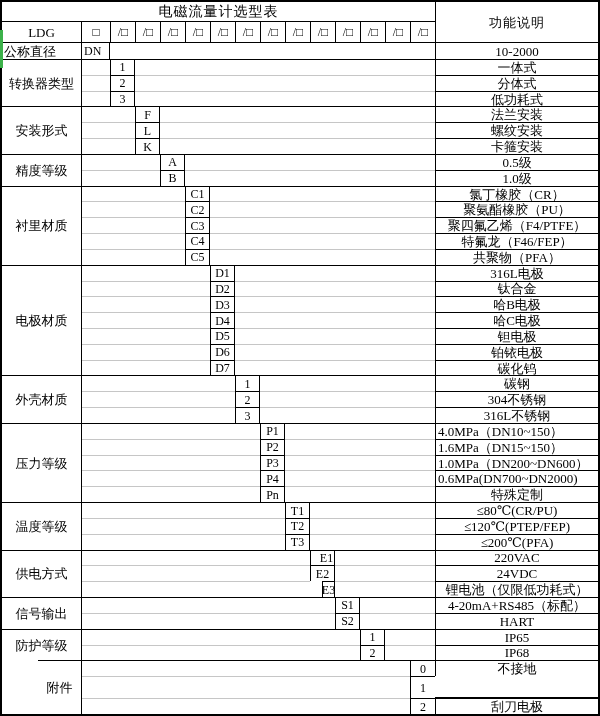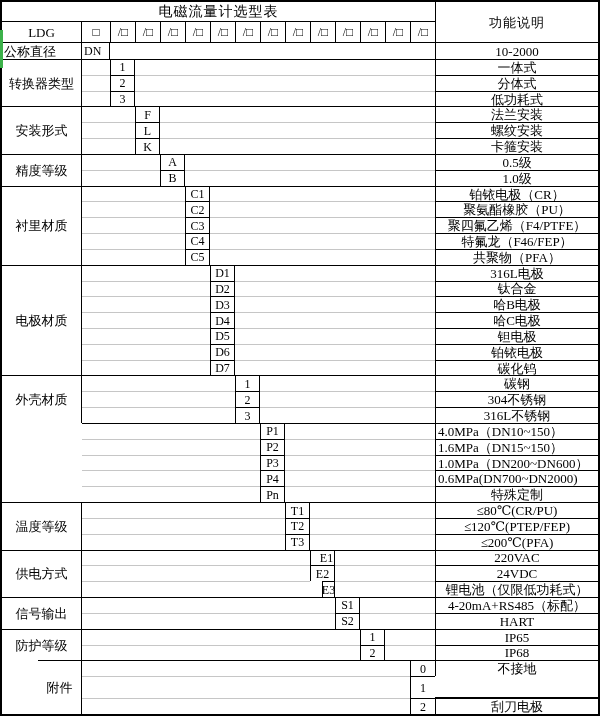--- a/index.html
+++ b/index.html
@@ -86,21 +86,21 @@
     <div class="c bt" style="grid-area: 10 / 6 / 11 / 16;"></div>
     <div class="c bt bl" style="grid-area: 10 / 16 / 11 / 17;">0.5级</div>
     <div class="c btg" style="grid-area: 11 / 2 / 12 / 5;"></div>
     <div class="c bt bl code br" style="grid-area: 11 / 5 / 12 / 6;">B</div>
     <div class="c btg" style="grid-area: 11 / 6 / 12 / 16;"></div>
     <div class="c bt bl" style="grid-area: 11 / 16 / 12 / 17;">1.0级</div>
     <div class="c bt br" style="grid-area: 12 / 1 / 17 / 2;">衬里材质</div>
     <div class="c bt" style="grid-area: 12 / 2 / 13 / 6;"></div>
     <div class="c bt bl code br" style="grid-area: 12 / 6 / 13 / 7;">C1</div>
     <div class="c bt" style="grid-area: 12 / 7 / 13 / 16;"></div>
-    <div class="c bt bl" style="grid-area: 12 / 16 / 13 / 17;">铂铱电极（CR）</div>
+    <div class="c bt bl" style="grid-area: 12 / 16 / 13 / 17;">氯丁橡胶（CR）</div>
     <div class="c btg" style="grid-area: 13 / 2 / 14 / 6;"></div>
     <div class="c bt bl code br" style="grid-area: 13 / 6 / 14 / 7;">C2</div>
     <div class="c btg" style="grid-area: 13 / 7 / 14 / 16;"></div>
     <div class="c bt bl" style="grid-area: 13 / 16 / 14 / 17;">聚氨酯橡胶（PU）</div>
     <div class="c btg" style="grid-area: 14 / 2 / 15 / 6;"></div>
     <div class="c bt bl code br" style="grid-area: 14 / 6 / 15 / 7;">C3</div>
     <div class="c btg" style="grid-area: 14 / 7 / 15 / 16;"></div>
     <div class="c bt bl" style="grid-area: 14 / 16 / 15 / 17;">聚四氟乙烯（F4/PTFE）</div>
     <div class="c btg" style="grid-area: 15 / 2 / 16 / 6;"></div>
     <div class="c bt bl code br" style="grid-area: 15 / 6 / 16 / 7;">C4</div>
@@ -145,20 +145,21 @@
     <div class="c bt" style="grid-area: 24 / 9 / 25 / 16;"></div>
     <div class="c bt bl" style="grid-area: 24 / 16 / 25 / 17;">碳钢</div>
     <div class="c btg" style="grid-area: 25 / 2 / 26 / 8;"></div>
     <div class="c bt bl code br" style="grid-area: 25 / 8 / 26 / 9;">2</div>
     <div class="c btg" style="grid-area: 25 / 9 / 26 / 16;"></div>
     <div class="c bt bl" style="grid-area: 25 / 16 / 26 / 17;">304不锈钢</div>
     <div class="c btg" style="grid-area: 26 / 2 / 27 / 8;"></div>
     <div class="c bt bl code br" style="grid-area: 26 / 8 / 27 / 9;">3</div>
     <div class="c btg" style="grid-area: 26 / 9 / 27 / 16;"></div>
     <div class="c bt bl" style="grid-area: 26 / 16 / 27 / 17;">316L不锈钢</div>
+    <div class="c bt br" style="grid-area: 27 / 1 / 32 / 2;">压力等级</div>
     <div class="c bt" style="grid-area: 27 / 2 / 28 / 9;"></div>
     <div class="c bt bl code br" style="grid-area: 27 / 9 / 28 / 10;">P1</div>
     <div class="c bt" style="grid-area: 27 / 10 / 28 / 16;"></div>
     <div class="c bt bl left" style="grid-area: 27 / 16 / 28 / 17;">4.0MPa（DN10~150）</div>
     <div class="c btg" style="grid-area: 28 / 2 / 29 / 9;"></div>
     <div class="c bt bl code br" style="grid-area: 28 / 9 / 29 / 10;">P2</div>
     <div class="c btg" style="grid-area: 28 / 10 / 29 / 16;"></div>
     <div class="c bt bl left" style="grid-area: 28 / 16 / 29 / 17;">1.6MPa（DN15~150）</div>
     <div class="c btg" style="grid-area: 29 / 2 / 30 / 9;"></div>
     <div class="c bt bl code br" style="grid-area: 29 / 9 / 30 / 10;">P3</div>

